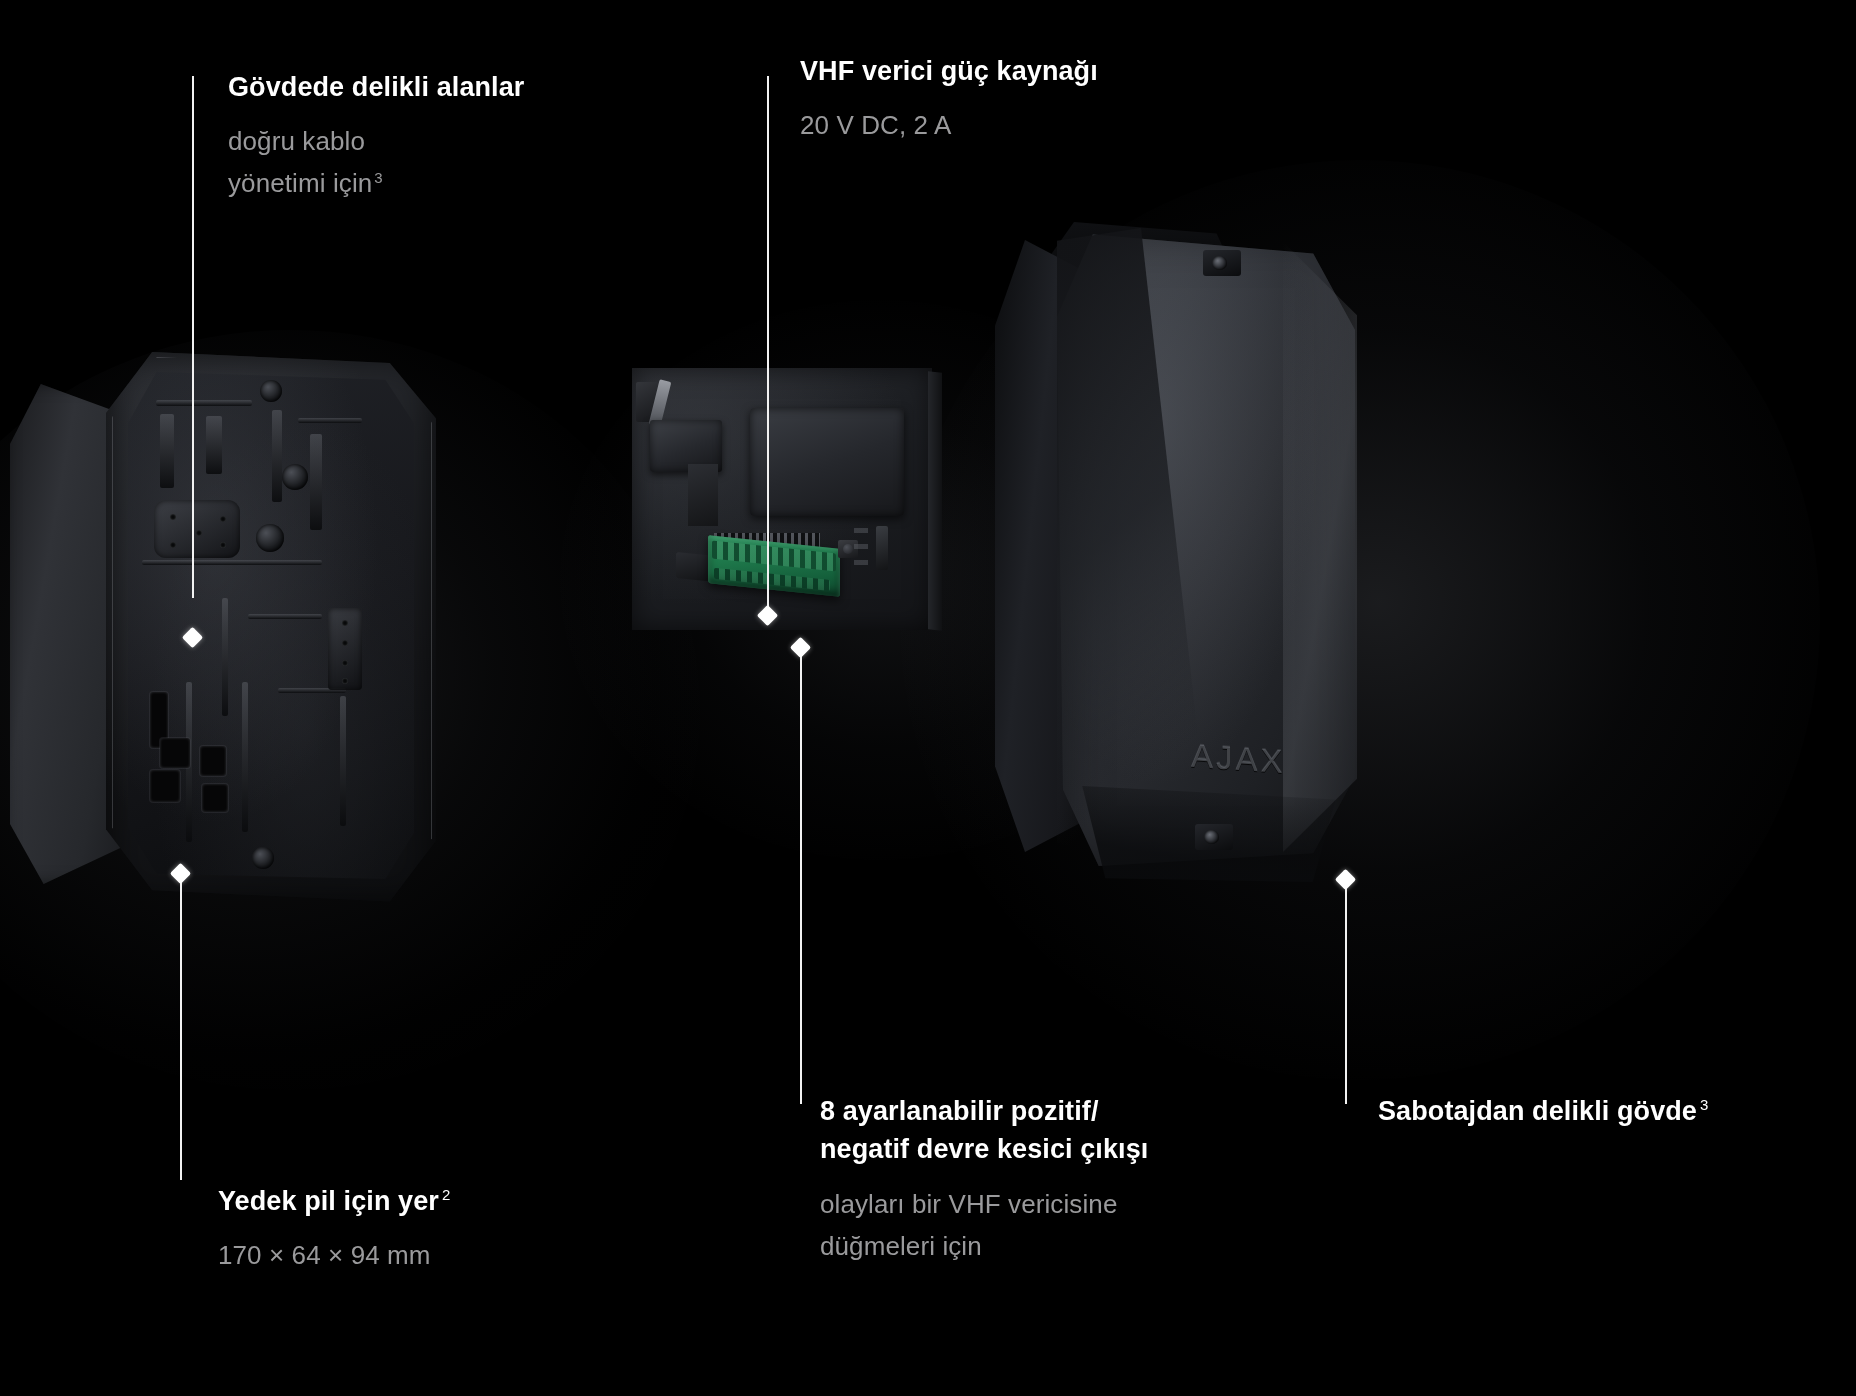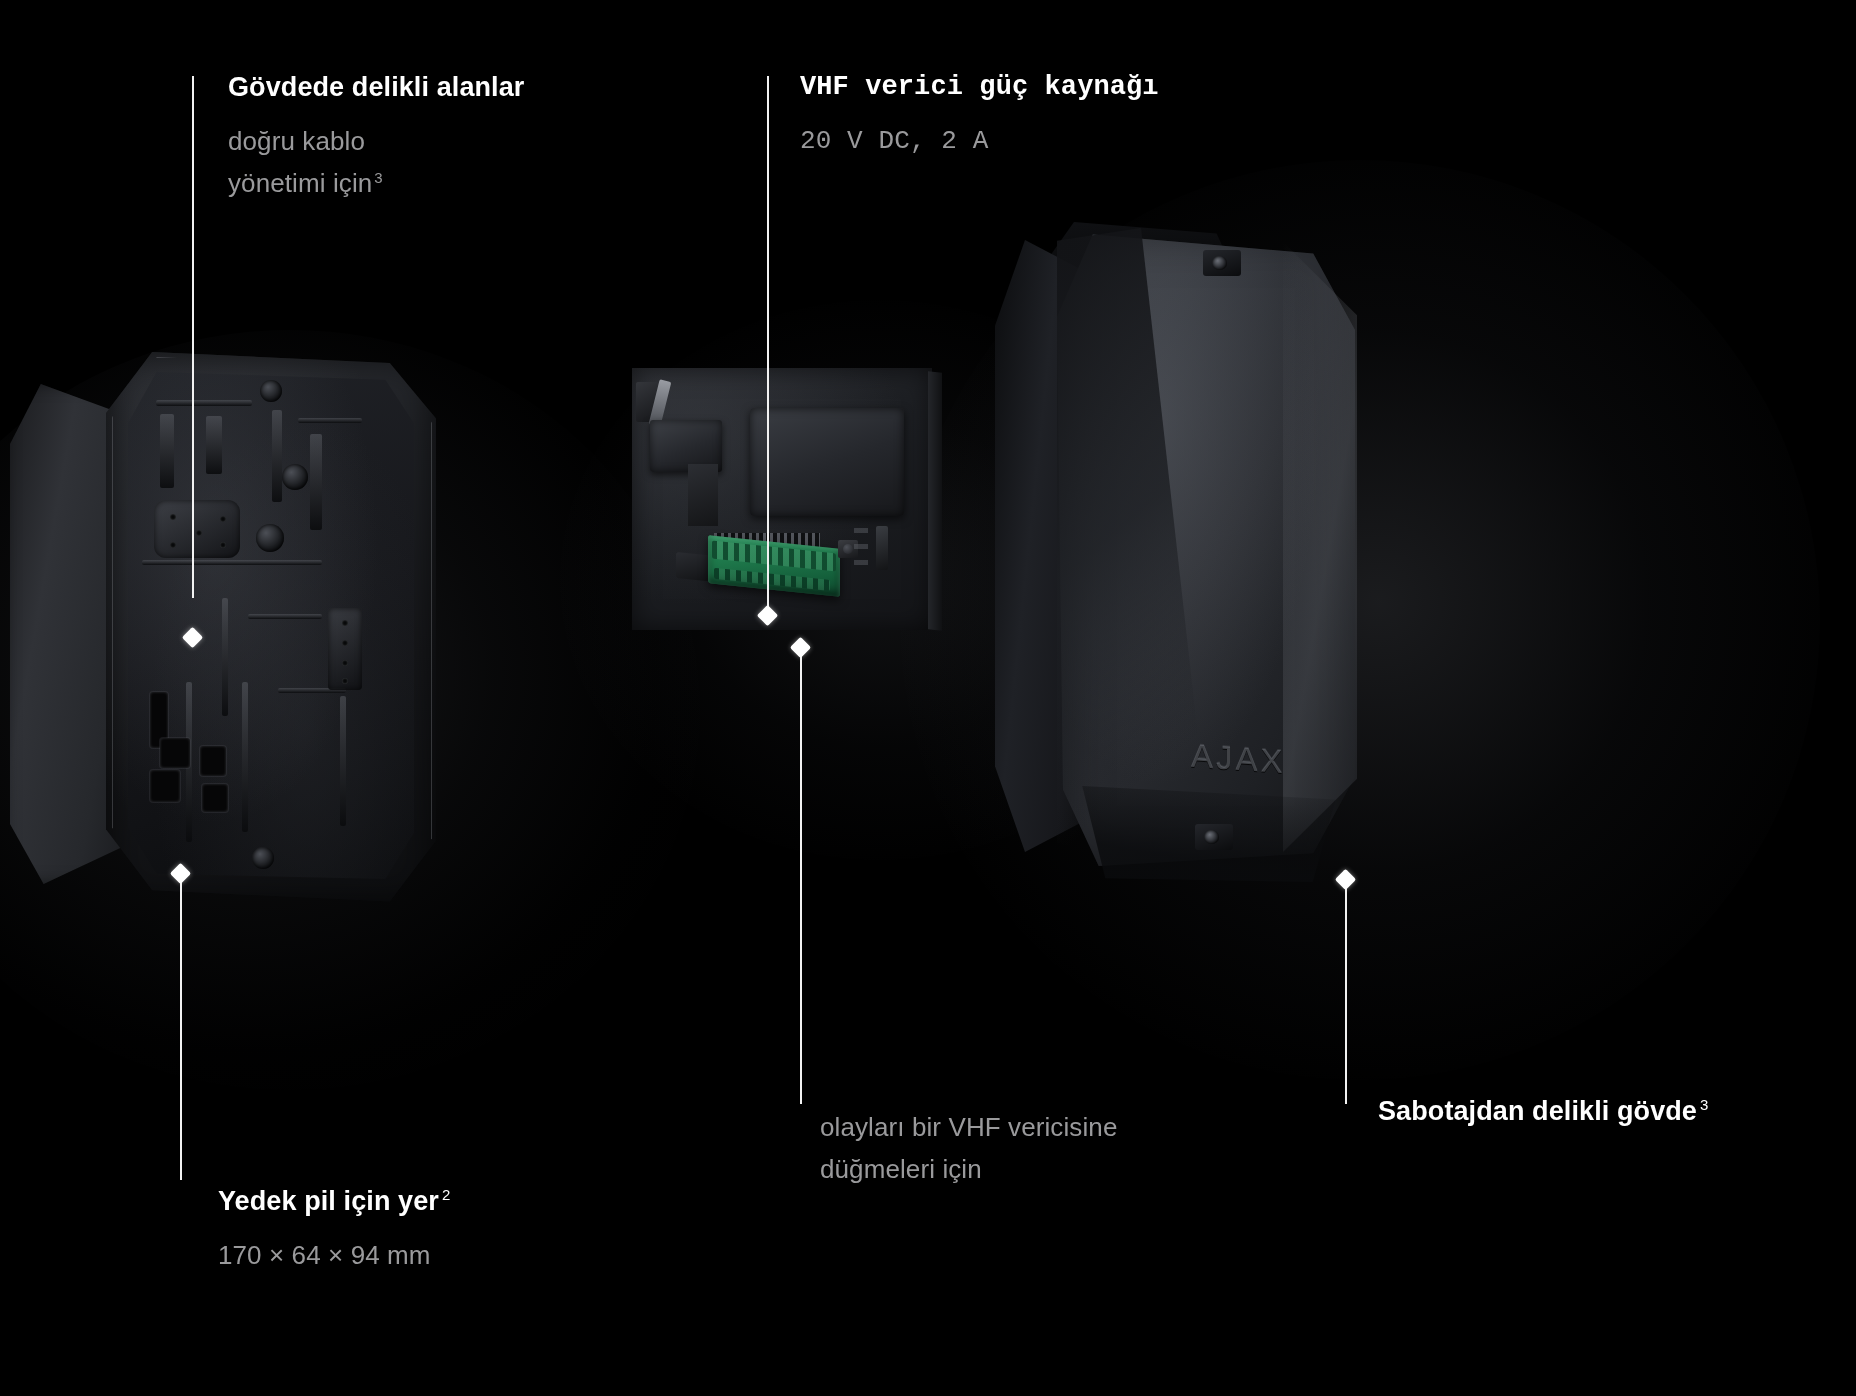--- a/index.html
+++ b/index.html
@@ -498,31 +498,33 @@
 
   <div class="leader" style="left:1345px; top:880px; height:224px;"></div>
   <div class="marker" style="left:1338px; top:872px;"></div>
 
   <div class="callout" style="left:228px; top:68px; width:420px;">
     <div class="title"><span>Gövdede delikli alanlar</span><sup></sup></div>
     <div class="subtitle"><span>doğru kablo
 yönetimi için</span><sup>3</sup></div>
   </div>
 
-  <div class="callout" style="left:800px; top:68px; width:440px;font-family:Liberation Mono, monospace;">
+  <div class="callout" style="left:800px; top:52px; width:440px;">
     <div class="title"><span>VHF verici güç kaynağı</span><sup></sup></div>
     <div class="subtitle"><span>20 V DC, 2 A</span><sup></sup></div>
   </div>
 
   <div class="callout" style="left:218px; top:1182px; width:430px;">
     <div class="title"><span>Yedek pil için yer</span><sup>2</sup></div>
     <div class="subtitle"><span>170 × 64 × 94 mm</span><sup></sup></div>
   </div>
 
   <div class="callout" style="left:820px; top:1092px; width:450px;">
+    <div class="title"><span>8 ayarlanabilir pozitif/
+negatif devre kesici çıkışı</span><sup></sup></div>
     <div class="subtitle"><span>olayları bir VHF vericisine
 düğmeleri için</span><sup></sup></div>
   </div>
 
   <div class="callout" style="left:1378px; top:1092px; width:450px;">
     <div class="title"><span>Sabotajdan delikli gövde</span><sup>3</sup></div>
   </div>
 
 </div>
 

